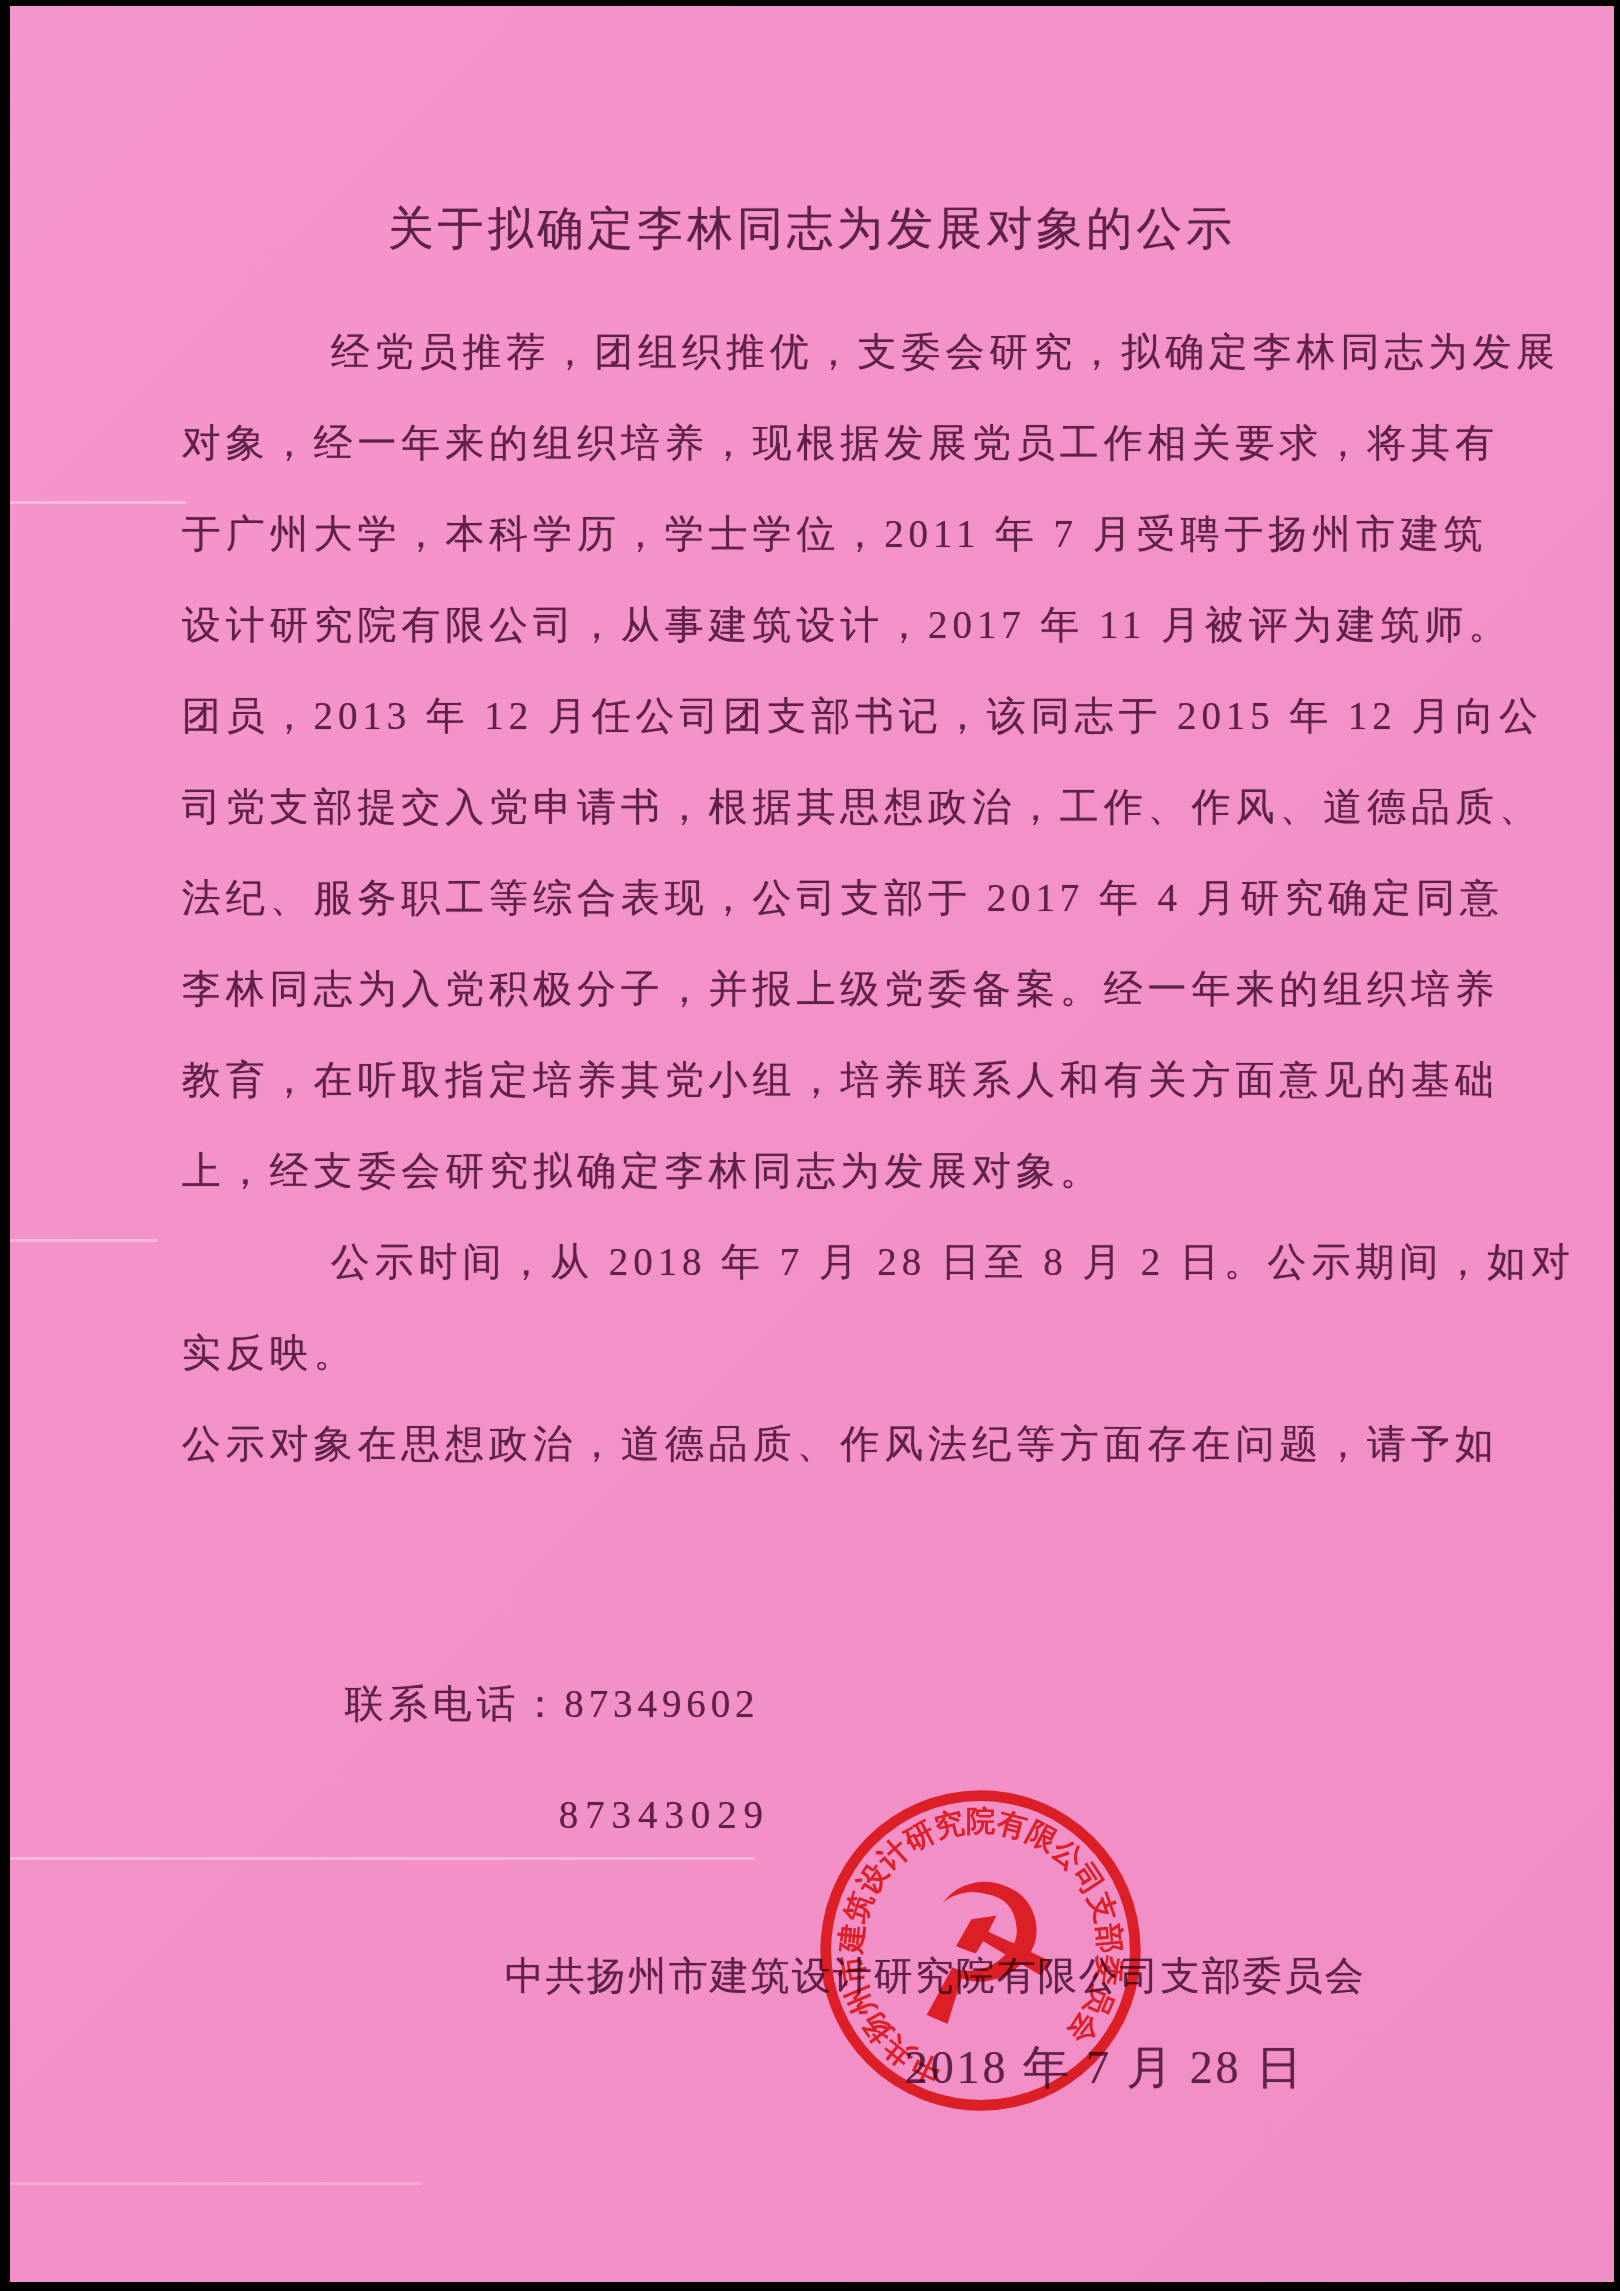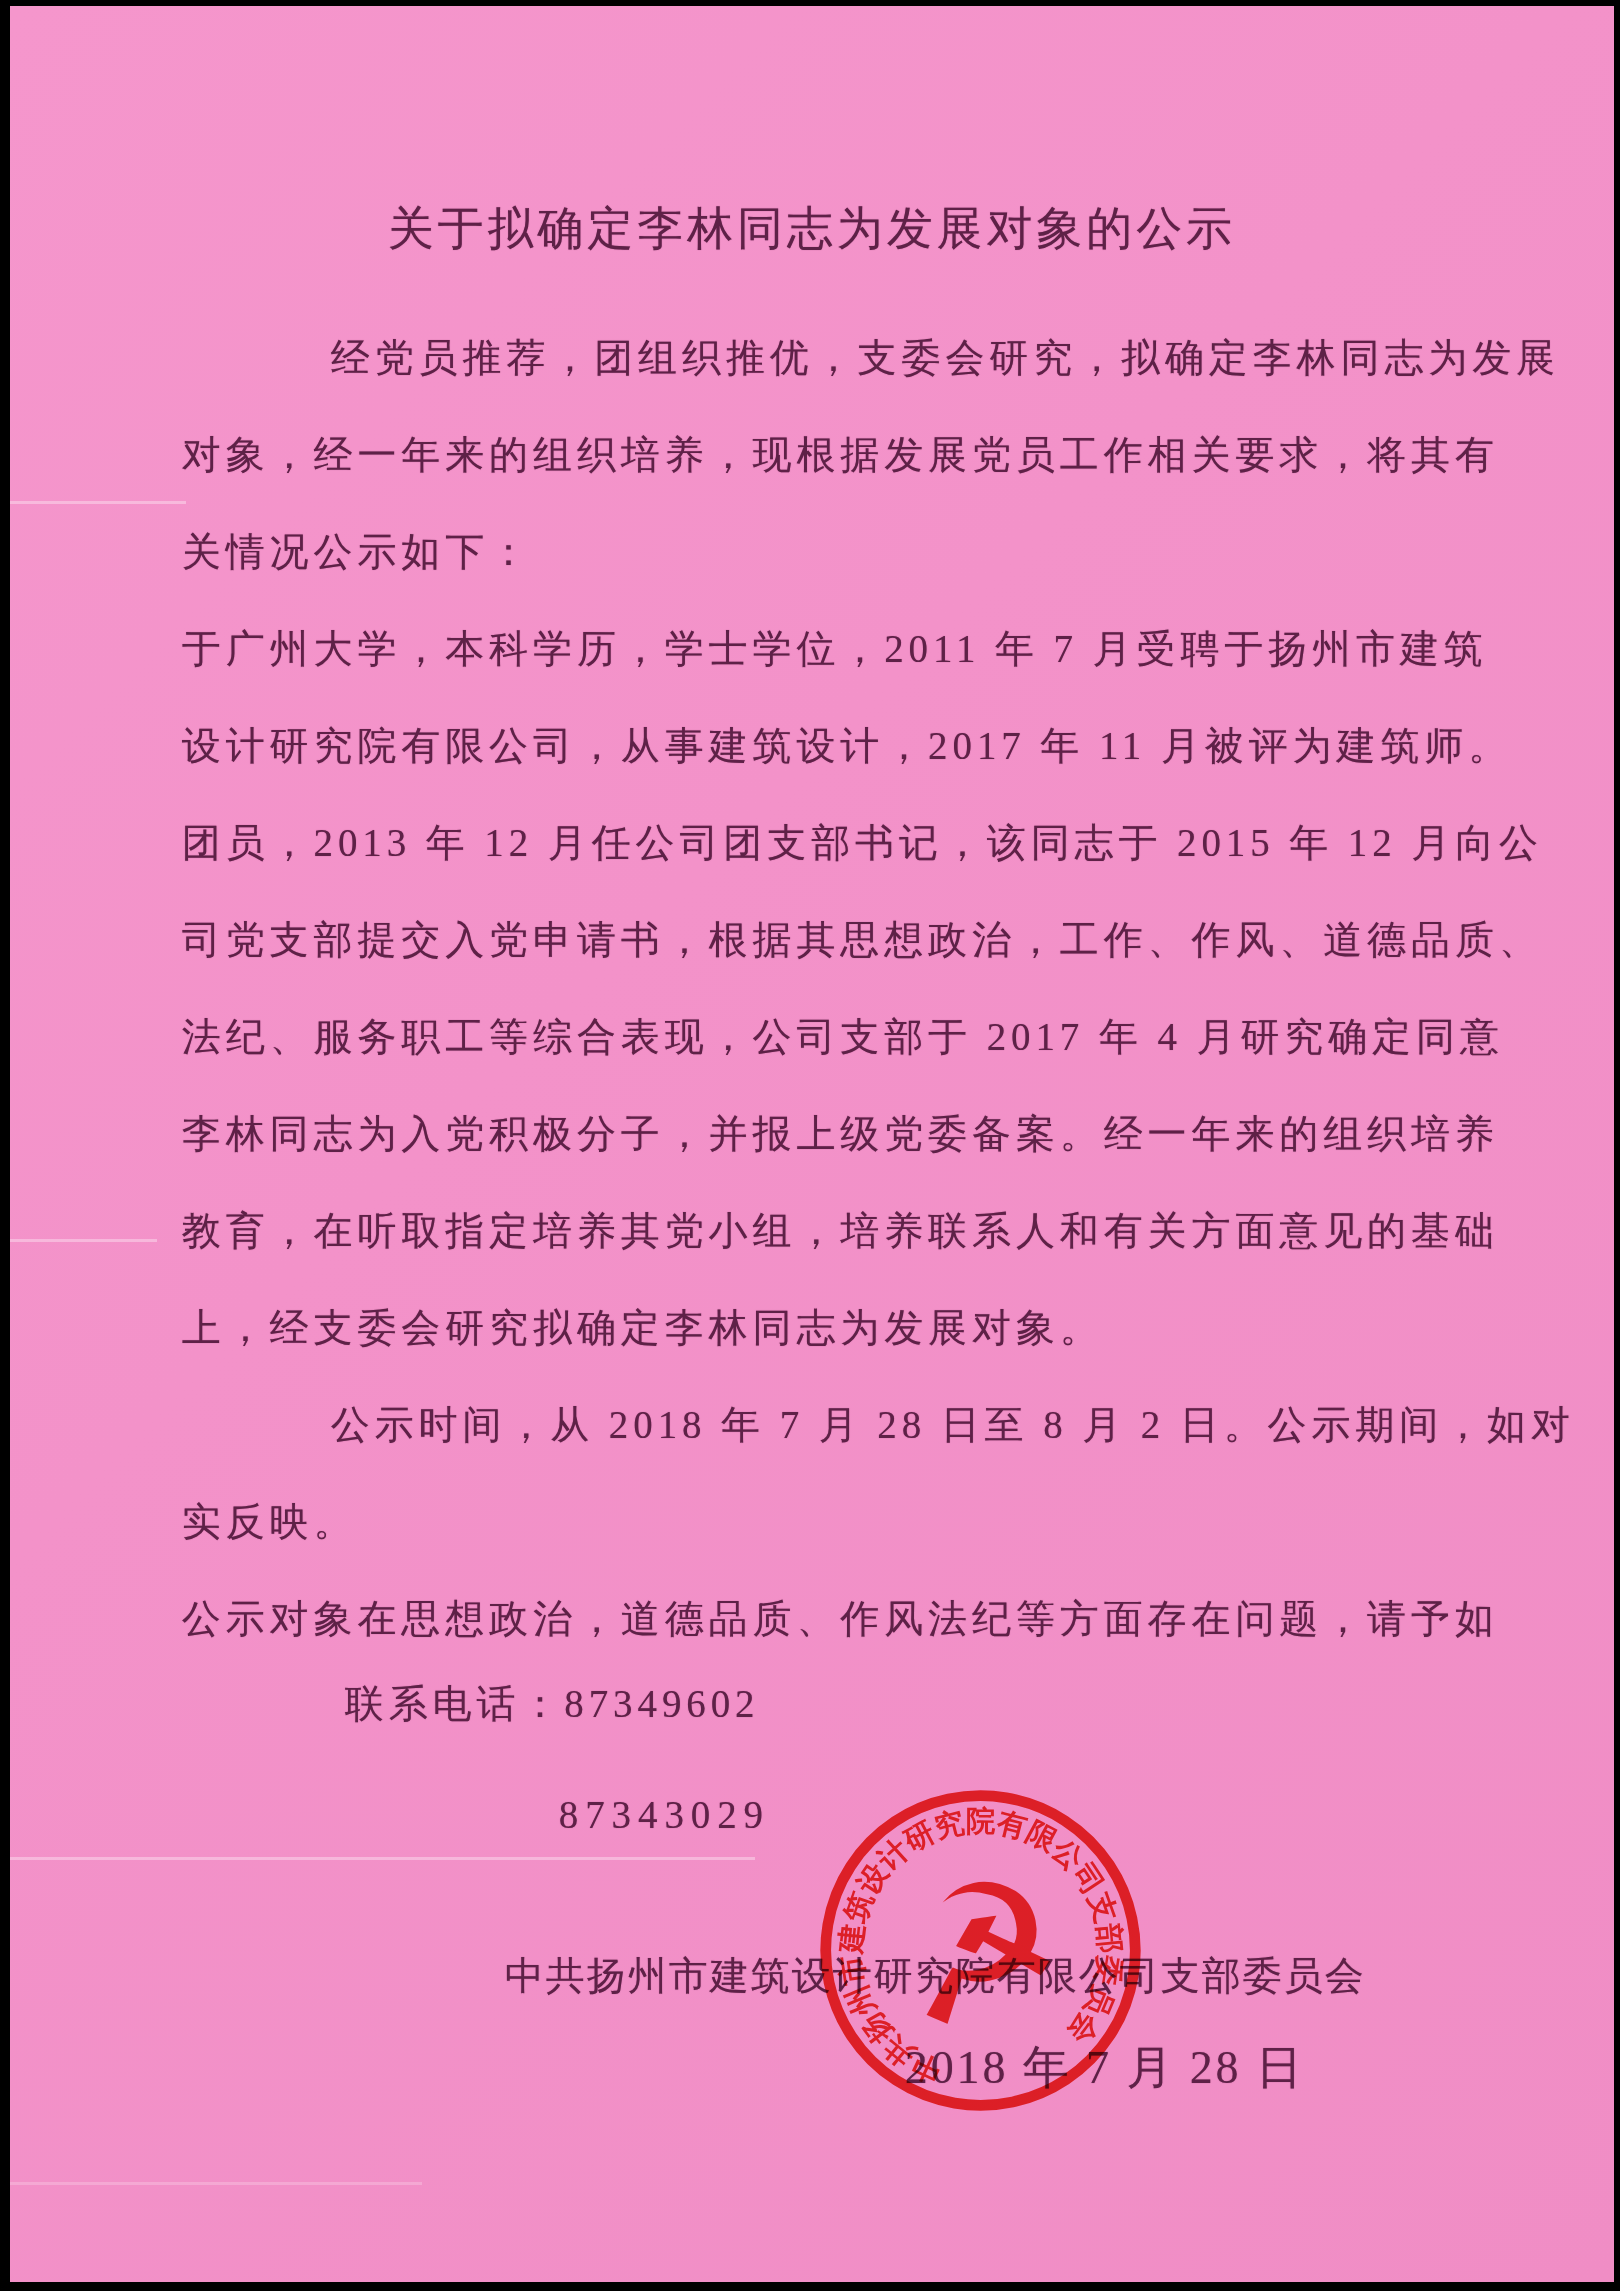--- a/index.html
+++ b/index.html
@@ -13,21 +13,21 @@
   .fold.f2{left:0;top:1233px;width:147px;}
   .fold.f3{left:0;top:1851px;width:745px;}
   .fold.f4{left:0;top:2176px;width:412px;background:rgba(255,255,255,.22);}
 
   .ink{color:#5e2147;text-shadow:0 0 1px rgba(110,35,80,.55);}
 
   .title{position:absolute;left:0;top:192px;width:100%;text-align:center;
          font-size:46px;letter-spacing:3.9px;font-weight:500;}
 
   .body-lines{position:absolute;left:172px;top:319px;width:1296px;}
-  .bline{height:91px;font-size:39px;letter-spacing:4.9px;white-space:nowrap;margin-top:6px;}
+  .bline{height:91px;font-size:39px;letter-spacing:4.9px;white-space:nowrap;}
   .bline.indent{padding-left:149px;}
 
   .phone1{position:absolute;left:335px;top:1671px;font-size:39px;letter-spacing:4.9px;}
   .phone2{position:absolute;left:549px;top:1786px;font-size:39px;letter-spacing:6.9px;}
 
   .signature{position:absolute;left:495px;top:1943px;font-size:39px;letter-spacing:2px;white-space:nowrap;}
   .datefoot{position:absolute;left:895px;top:2031px;font-size:46px;letter-spacing:2.9px;white-space:nowrap;}
 
   .stamp{position:absolute;left:802px;top:1776px;width:337px;height:337px;
          transform:rotate(-12deg);mix-blend-mode:multiply;opacity:.92;}
@@ -40,21 +40,20 @@
     <div class="fold f1"></div>
     <div class="fold f2"></div>
     <div class="fold f3"></div>
     <div class="fold f4"></div>
 
     <div class="title ink">关于拟确定李林同志为发展对象的公示</div>
 
     <div class="body-lines">
       <div class="bline ink indent">经党员推荐，团组织推优，支委会研究，拟确定李林同志为发展</div>
       <div class="bline ink">对象，经一年来的组织培养，现根据发展党员工作相关要求，将其有</div>
-      <div class="bline ink">关情况公示如下：</div>
       <div class="bline ink">于广州大学，本科学历，学士学位，2011 年 7 月受聘于扬州市建筑</div>
       <div class="bline ink">设计研究院有限公司，从事建筑设计，2017 年 11 月被评为建筑师。</div>
       <div class="bline ink">团员，2013 年 12 月任公司团支部书记，该同志于 2015 年 12 月向公</div>
       <div class="bline ink">司党支部提交入党申请书，根据其思想政治，工作、作风、道德品质、</div>
       <div class="bline ink">法纪、服务职工等综合表现，公司支部于 2017 年 4 月研究确定同意</div>
       <div class="bline ink">李林同志为入党积极分子，并报上级党委备案。经一年来的组织培养</div>
       <div class="bline ink">教育，在听取指定培养其党小组，培养联系人和有关方面意见的基础</div>
       <div class="bline ink">上，经支委会研究拟确定李林同志为发展对象。</div>
       <div class="bline ink indent">公示时间，从 2018 年 7 月 28 日至 8 月 2 日。公示期间，如对</div>
       <div class="bline ink">实反映。</div>

